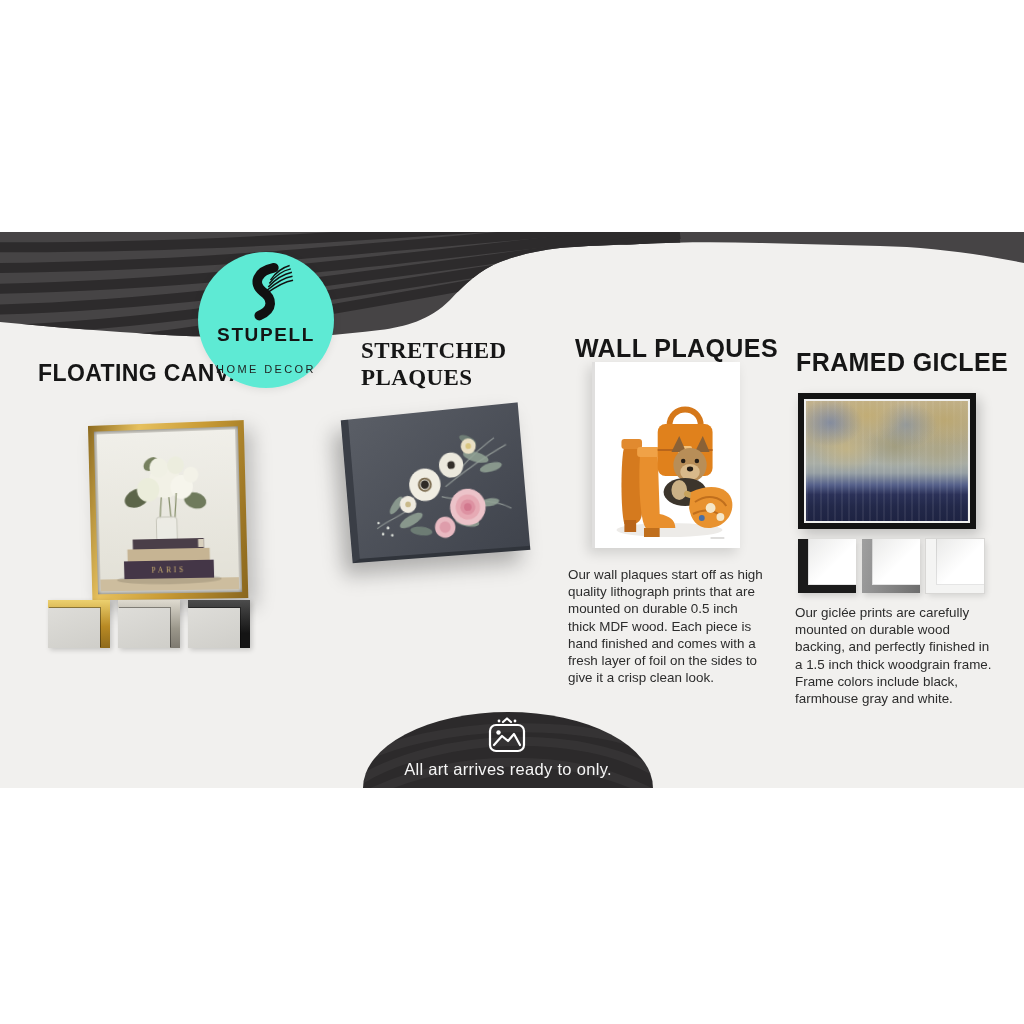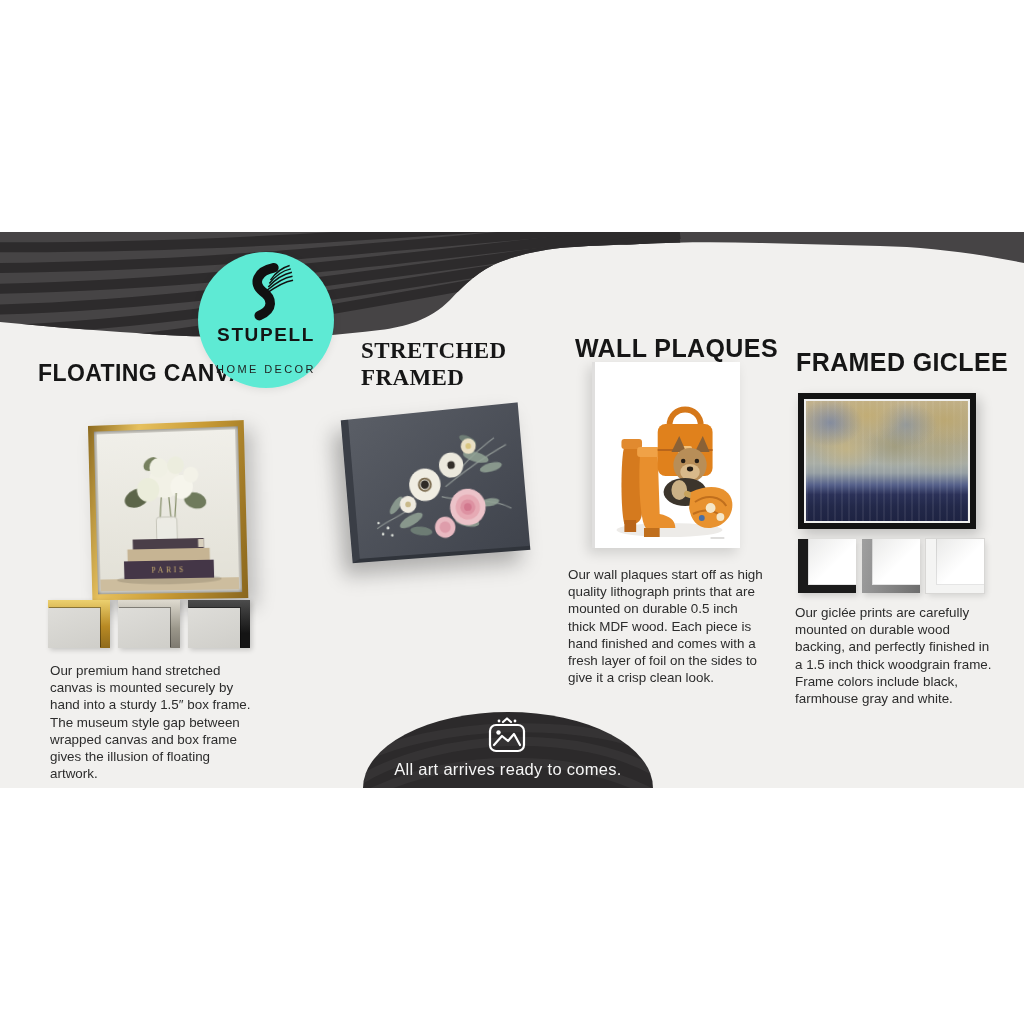--- a/index.html
+++ b/index.html
@@ -136,21 +136,21 @@
     </svg>
     <div class="logo-brand">STUPELL</div>
     <div class="logo-tagline">HOME DECOR</div>
   </div>
 
   <div class="h" id="h1">
     <span>FLOATING CANVAS</span>
   </div>
   <div class="h" id="h2">
     <span>STRETCHED</span>
-    <span>FRAMED</span>
+    <span>PLAQUES</span>
   </div>
   <div class="h" id="h3">
     <span>WALL PLAQUES</span>
   </div>
   <div class="h" id="h4">
     <span>FRAMED GICLEE</span>
   </div>
 
   <div class="prod" id="prod1">
     <div class="gap">
@@ -288,21 +288,20 @@
         <div class="cv"></div>
       </div>
     <div class="sw4item fr-gray">
         <div class="cv"></div>
       </div>
     <div class="sw4item fr-white">
         <div class="cv"></div>
       </div>
   </div>
 
-  <div class="p" id="p1">Our premium hand stretched canvas is mounted securely by hand into a sturdy 1.5″ box frame. The museum style gap between wrapped canvas and box frame gives the illusion of floating artwork.</div>
   <div class="p" id="p3">Our wall plaques start off as high quality lithograph prints that are mounted on durable 0.5 inch thick MDF wood. Each piece is hand finished and comes with a fresh layer of foil on the sides to give it a crisp clean look.</div>
   <div class="p" id="p4">Our giclée prints are carefully mounted on durable wood backing, and perfectly finished in a 1.5 inch thick woodgrain frame. Frame colors include black, farmhouse gray and white.</div>
 
   <svg class="dome-svg" width="1024" height="82" viewBox="0 0 1024 82" aria-hidden="true">
     <defs>
       <clipPath id="domeclip">
           <path d="M363,82 A145,76 0 0 1 653,82 Z"></path>
         </clipPath>
     </defs>
     <path d="M363,82 A145,76 0 0 1 653,82 Z" fill="#2c2a2b"></path>
@@ -315,15 +314,15 @@
   <svg class="footer-icon" width="42" height="40" viewBox="0 0 42 40" aria-hidden="true">
     <g stroke="#ffffff" stroke-width="2.2" fill="none" stroke-linecap="round" stroke-linejoin="round">
       <path d="M17,7 L21,3.5 L25,7"></path>
       <rect x="4" y="10" width="34" height="26" rx="6"></rect>
       <path d="M8,30 L16,21 L22,26 L28,19 L34,30"></path>
     </g>
     <circle cx="13" cy="6" r="1.4" fill="#ffffff"></circle>
     <circle cx="29" cy="6" r="1.4" fill="#ffffff"></circle>
     <circle cx="12.5" cy="17.5" r="2.2" fill="#ffffff"></circle>
   </svg>
-  <div class="footer-text">All art arrives ready to comes.</div>
+  <div class="footer-text">All art arrives ready to only.</div>
 
 </div>
 
 </body></html>

